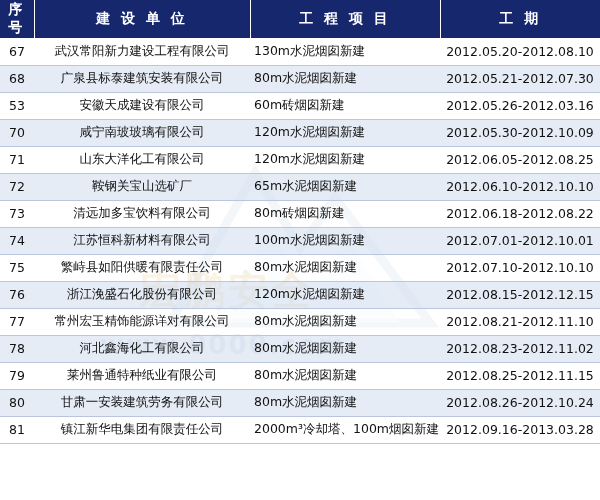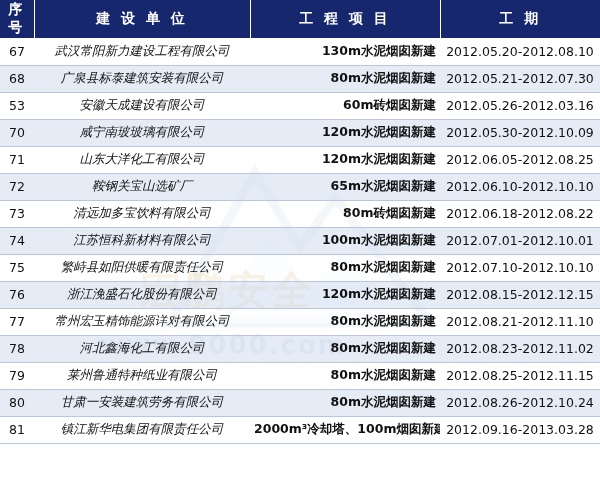--- a/index.html
+++ b/index.html
@@ -105,22 +105,22 @@
     font-size: 12.5px;
     color: #111111;
     border-bottom: 1px solid #b9c6de;
     padding: 0 4px;
     white-space: nowrap;
     overflow: hidden;
   }
   tr.even td { background: rgba(222,231,243,0.78); }
   tr.odd td  { background: rgba(255,255,255,0.55); }
   td.c-no   { text-align: center; width: 34px; }
-  td.c-unit { text-align: center; width: 216px; font-style: italic; }
-  td.c-proj { text-align: right; width: 190px; font-weight: bold; }
+  td.c-unit { text-align: center; width: 216px; }
+  td.c-proj { text-align: left; width: 190px; }
   td.c-date { text-align: center; width: 160px; }
   col.w-no   { width: 34px; }
   col.w-unit { width: 216px; }
   col.w-proj { width: 190px; }
   col.w-date { width: 160px; }
 </style>
 </head>
 <body>
 
 <div id="page">

